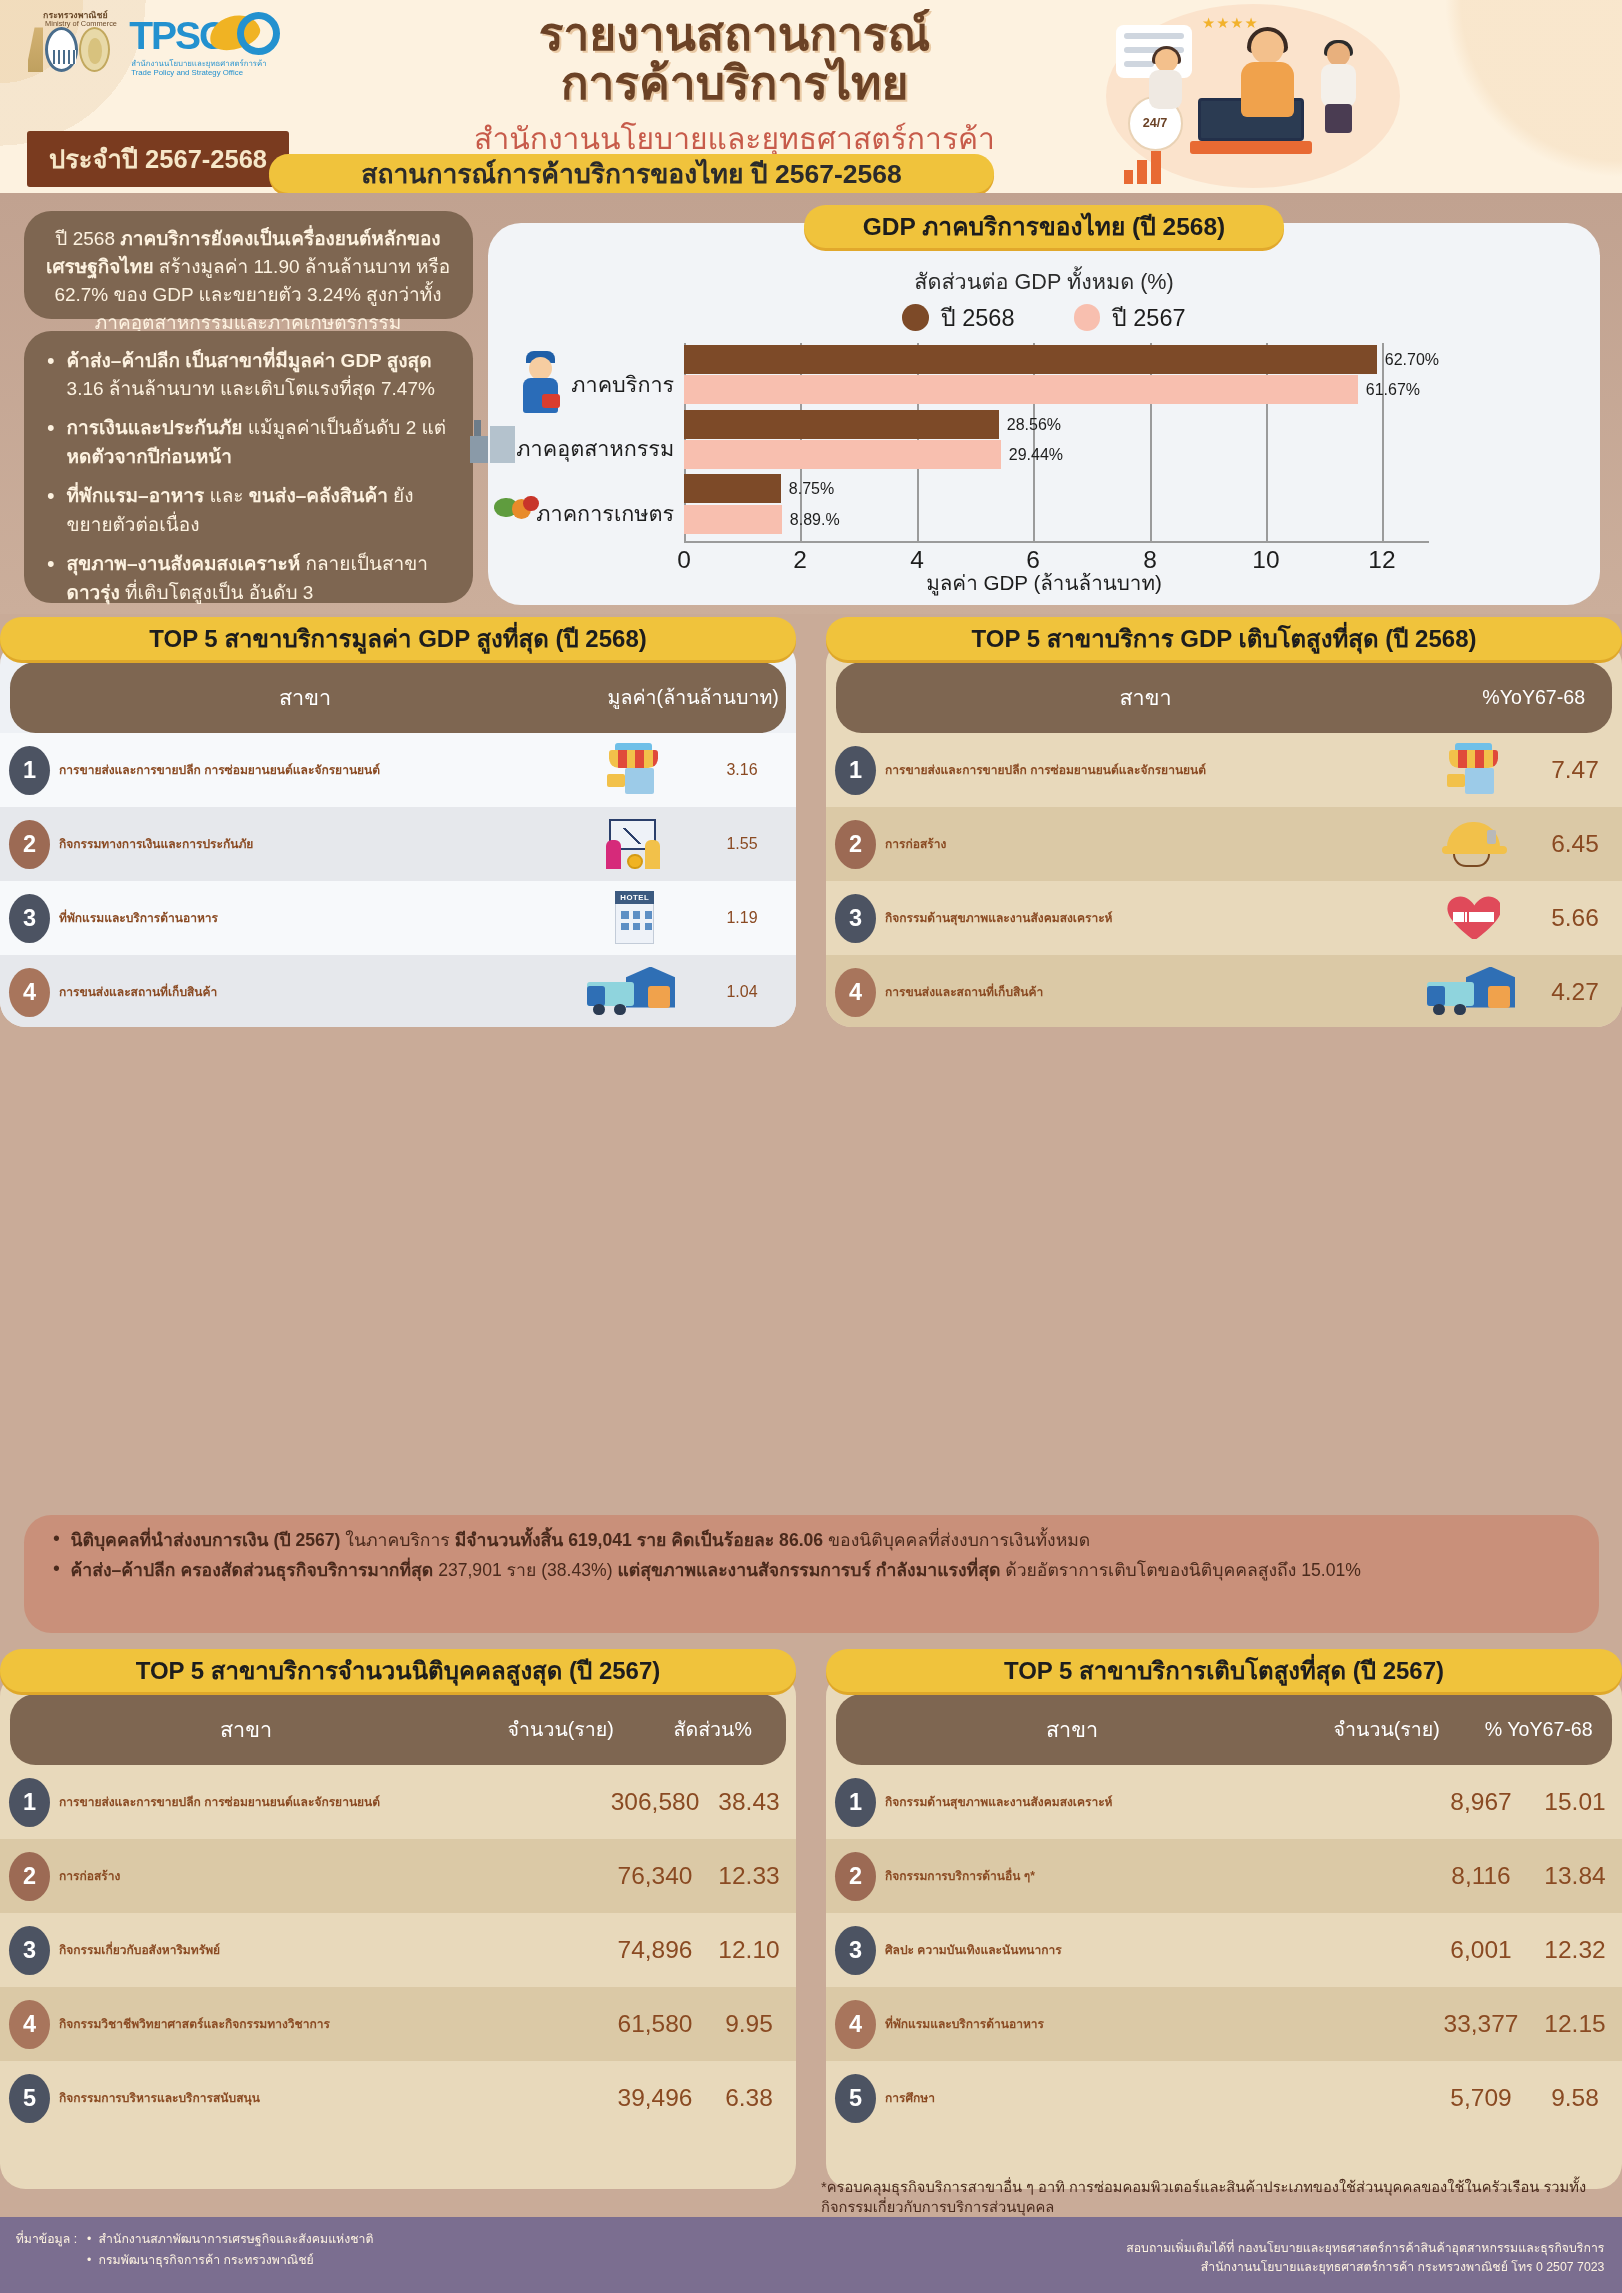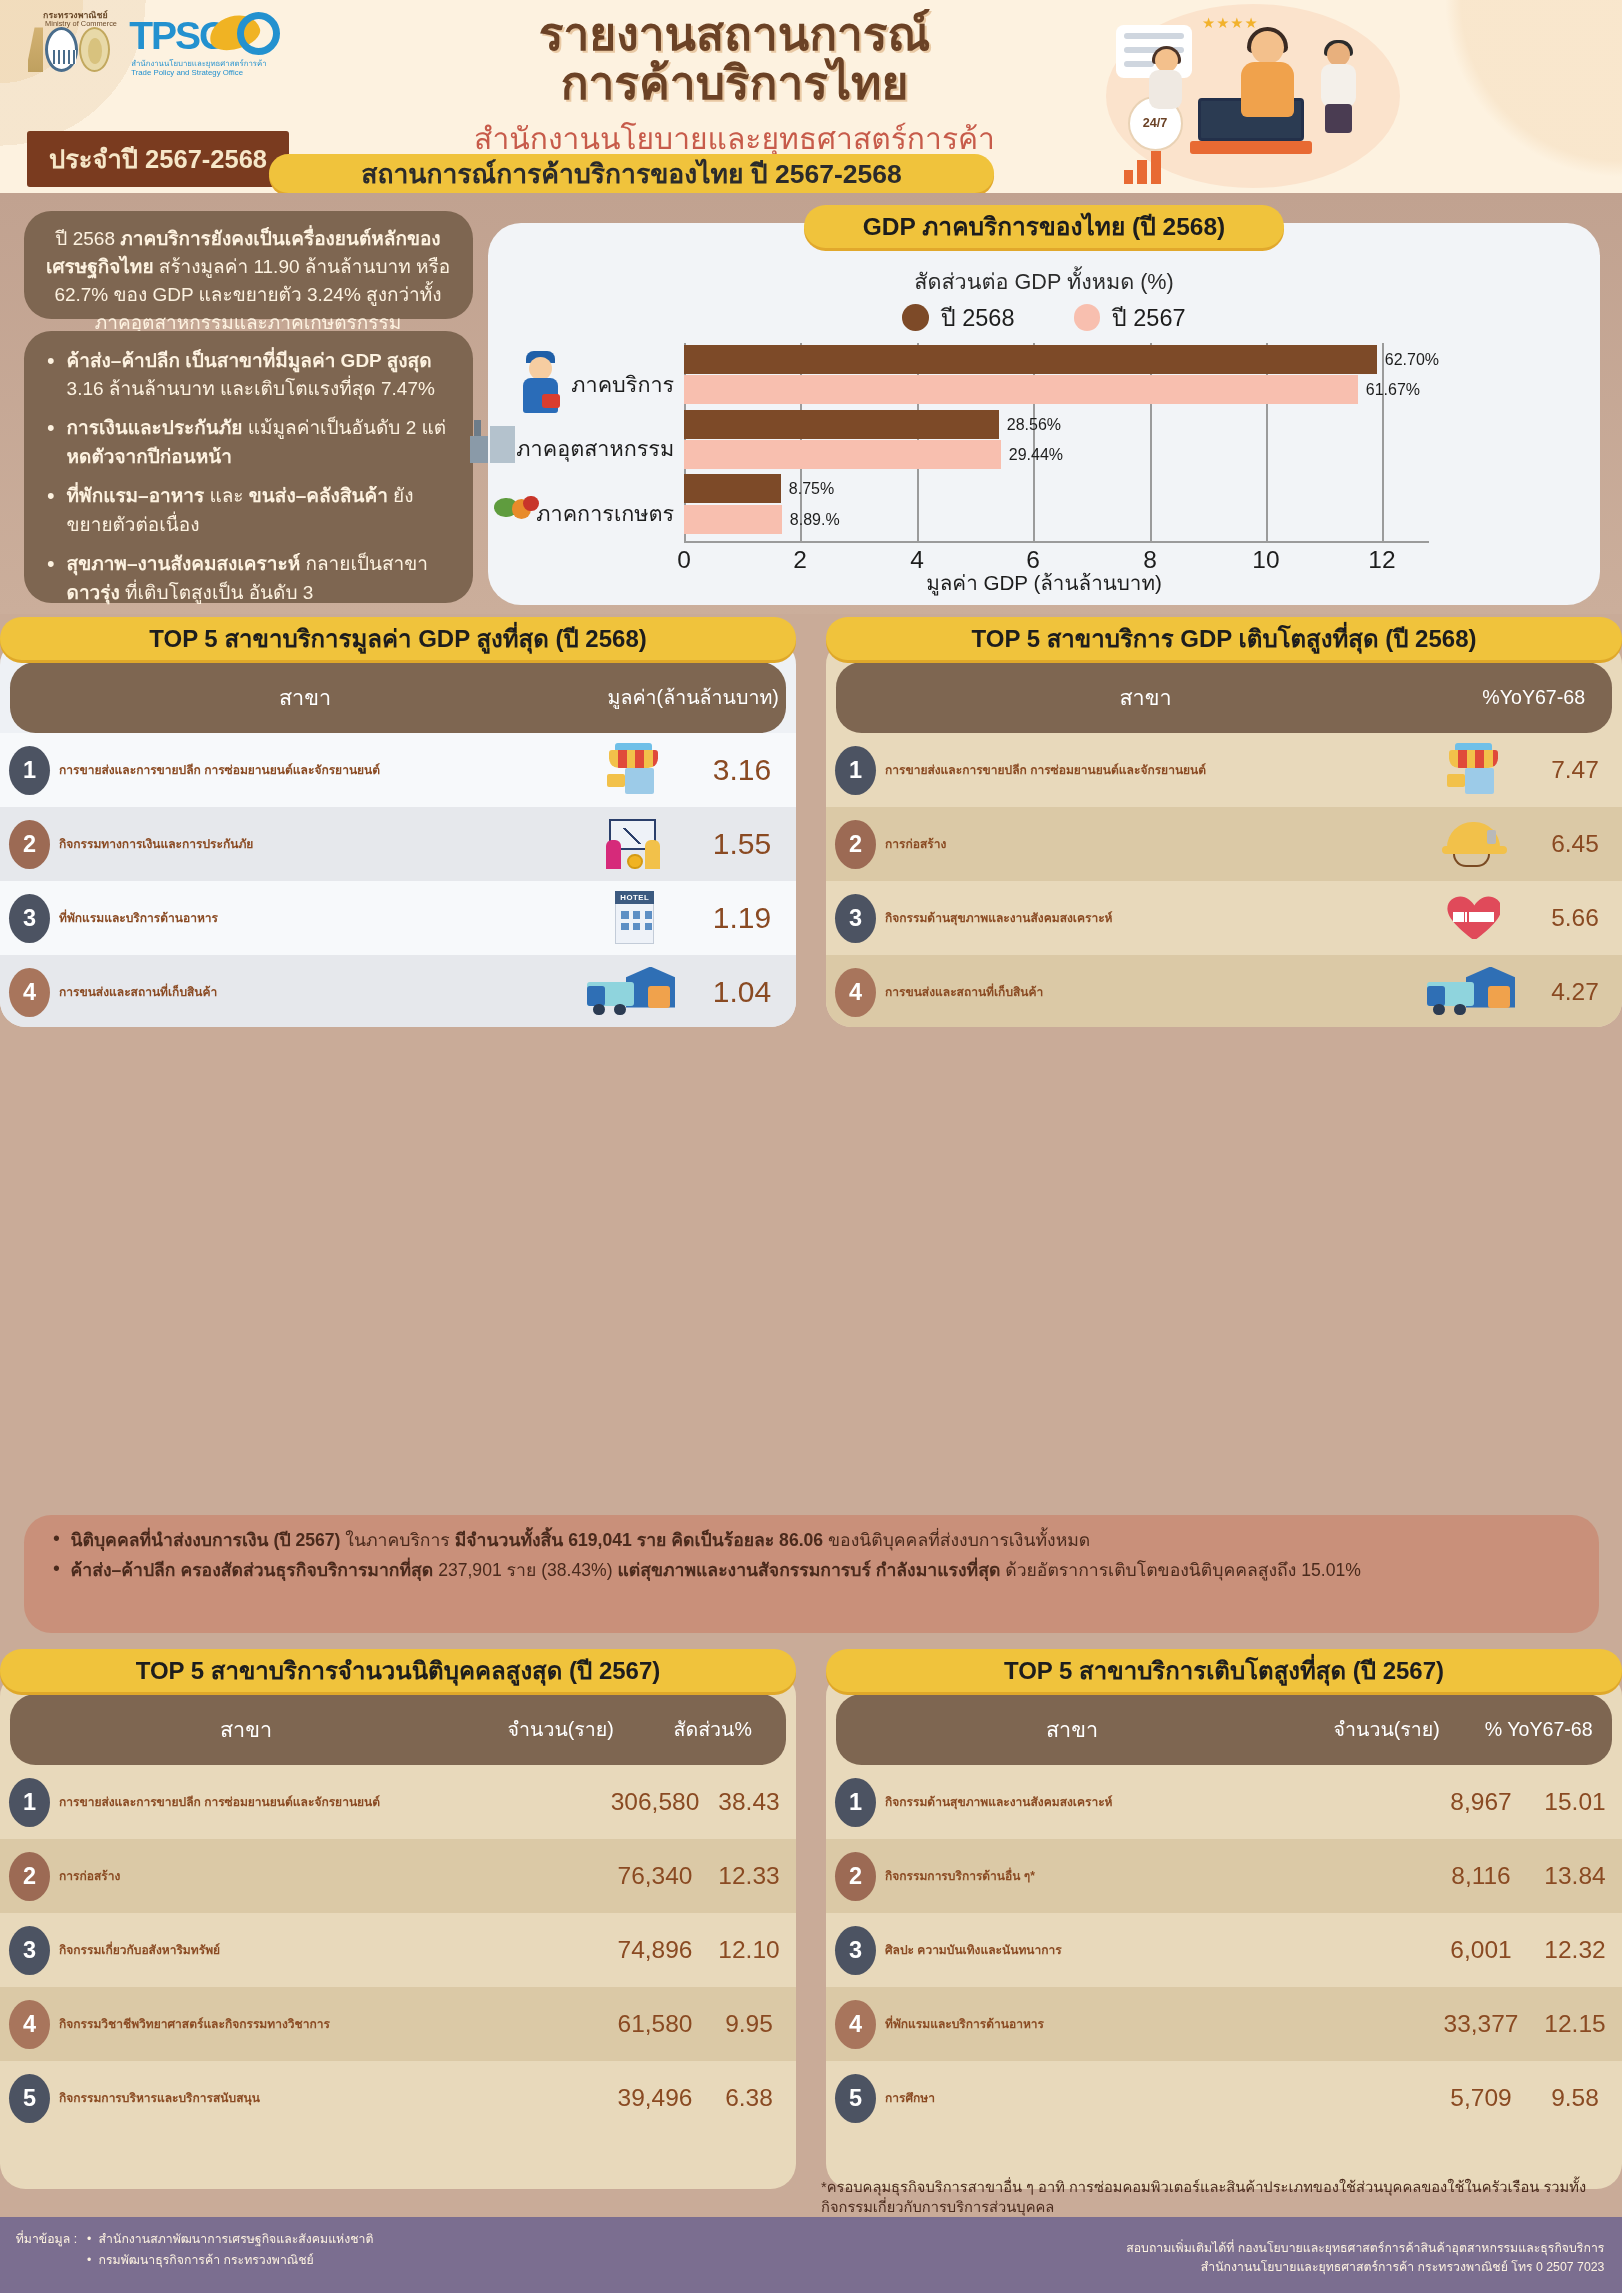--- a/index.html
+++ b/index.html
@@ -136,21 +136,21 @@
   .t5-colhead { display:flex; align-items:stretch; height:71px; background:#7e6651; color:#fff;
      border-radius:25.5px; margin:23.5px 9.8px 0 9.8px; }
   .t5-colhead .c1{flex:1;display:flex;align-items:center;justify-content:center;font-size:21.6px;}
   .t5-colhead .cN{display:flex;align-items:center;justify-content:center;font-size:19.6px;line-height:1.15;text-align:center;}
   .t5-row { display:flex; align-items:center; min-height:74px; }
   .rk { width:59px; flex:0 0 59px; display:flex; align-items:center; justify-content:center; }
   .rk span { width:41px; height:49px; border-radius:50%; color:#fff; font-size:23.5px; font-weight:bold;
      display:flex; align-items:center; justify-content:center; }
   .nm { flex:1; font-size:12px; font-weight:bold; color:#8a4a22; line-height:1.22; }
   .ico { width:108px; flex:0 0 108px; display:flex; align-items:center; justify-content:center; }
-  .vl { flex:0 0 108px; text-align:center; font-size:30px; color:#8a4a22; }
+  .vl { flex:0 0 108px; text-align:center; font-size:16px; color:#8a4a22; }
   .vl2 { flex:0 0 94px; text-align:center; font-size:24.5px; color:#8a4a22; }
 
   
   .i-shop{width:61px;height:55px;position:relative;}
   .i-shop .aw{position:absolute;left:5.9px;top:7.8px;width:49px;height:17.6px;
      background:repeating-linear-gradient(90deg,#f2c14a 0 8.8px,#e04a3a 8.8px 17.6px); border-radius:2.9px 2.9px 9.8px 9.8px;}
   .i-shop .bx{position:absolute;left:21.6px;top:25.5px;width:29px;height:25.5px;background:#9ccbe8;border-radius:2px;}
   .i-shop .cr{position:absolute;left:3.9px;top:31px;width:17.6px;height:13.7px;background:#f2c14a;border-radius:2px;}
   .i-shop .sg{position:absolute;left:11.8px;top:0;width:37px;height:9.8px;background:#6fc0e8;border-radius:2.9px;}
   .i-fin{width:61px;height:55px;position:relative;}

